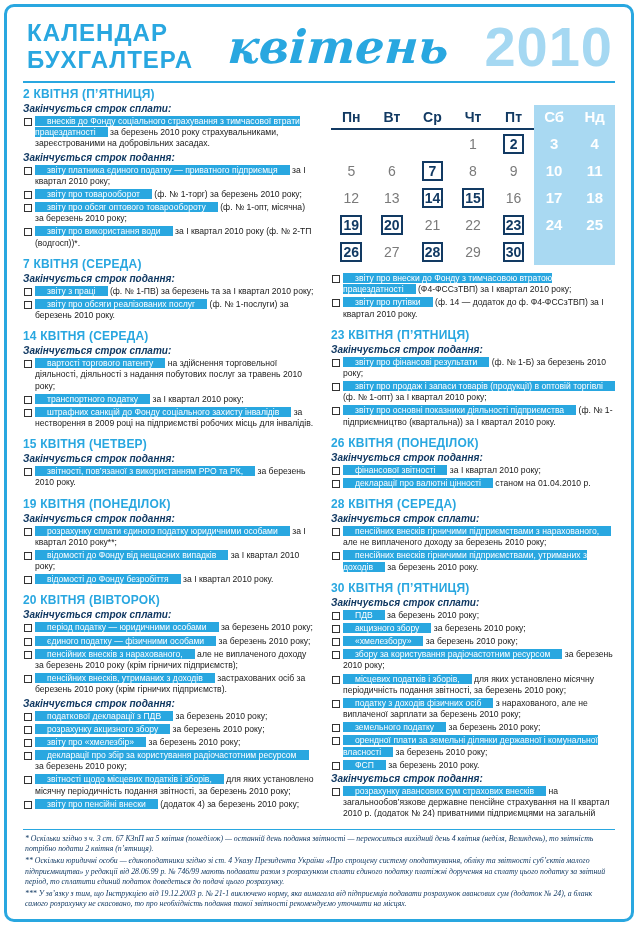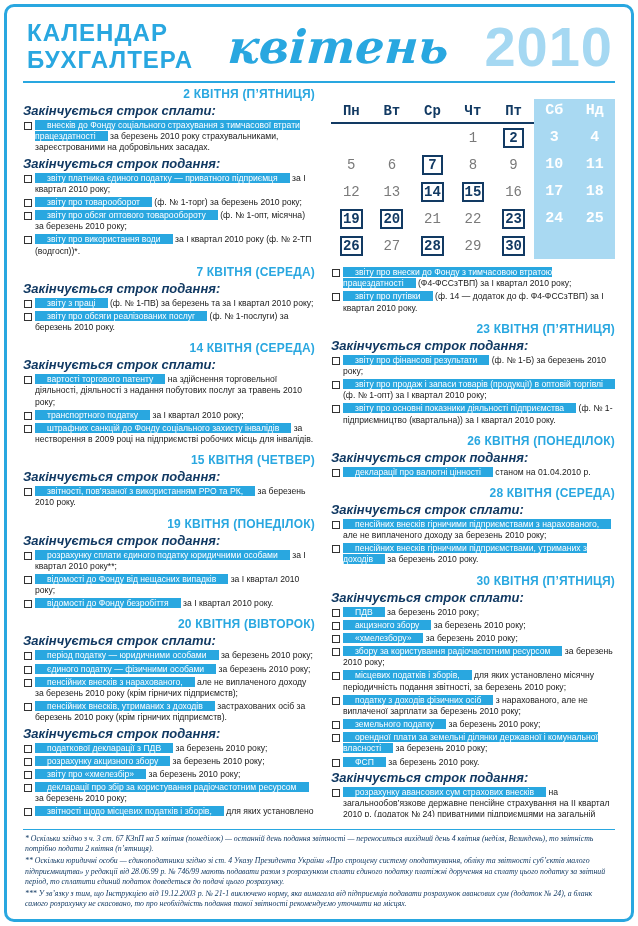--- a/index.html
+++ b/index.html
@@ -30,42 +30,42 @@
     color:var(--accent);font-family:"DejaVu Serif",serif;font-style:italic;font-weight:bold;
     font-size:46px;transform:skewX(-4deg);margin:0 8px;
   }
   .year{color:var(--yearlight);font-weight:bold;font-size:56px;letter-spacing:1px;line-height:1;}
   
   .bodyArea{display:flex;gap:16px;flex:1;overflow:hidden;padding-top:4px;}
   .col{overflow:hidden;}
   .col.left{flex:0 0 292px;}
   .col.right{flex:1;}
   
-  .cal{margin:12px 0 8px;font-family:Liberation Mono, monospace;}
+  .cal{margin:18px 0 8px;}
   .cal-grid{display:grid;grid-template-columns:repeat(7,1fr);}
   .cal-cell{
     height:27px;display:flex;align-items:center;justify-content:center;
     font-size:14px;color:#7a7a7a;
   }
   .cal-cell.wk{background:var(--lightblue);color:#fff;font-weight:bold;font-size:15px;}
   .cal-head{
     height:23px;font-weight:bold;font-size:14px;color:var(--navy);
     border-bottom:2px solid var(--navy);
   }
   .cal-head.wk{color:#fff;border-bottom:2px solid transparent;}
   .boxed{
     display:inline-flex;align-items:center;justify-content:center;
     min-width:21px;height:20px;padding:0 1px;
     border:2px solid var(--navy);color:var(--navy);
     font-weight:bold;font-size:14px;background:#fff;box-sizing:border-box;
   }
   
-  .date-head{color:var(--accent);font-weight:bold;font-size:12px;margin:8px 0 2px;letter-spacing:.2px;text-align:right;}
+  .date-head{color:var(--accent);font-weight:bold;font-size:12px;margin:8px 0 2px;letter-spacing:.2px;}
   .col > .date-head:first-child, #col-right-content > .date-head:first-child{margin-top:0;}
-  .group-label{font-size:13px;font-weight:bold;font-style:italic;color:var(--navy);margin:0 0 2px;}
+  .group-label{font-size:10px;font-weight:bold;font-style:italic;color:var(--navy);margin:0 0 2px;}
   .item{
     position:relative;padding-left:12px;font-size:8.6px;line-height:1.3;
     color:#1a1a1a;margin:2px 0;
   }
   .cb{
     position:absolute;left:1px;top:2px;width:6px;height:6px;
     border:1px solid #333;background:#fff;
   }
   .hl{background:var(--accent);color:#fff;padding:0 12px;}
   
@@ -202,20 +202,21 @@
       <div id="col-right-content">
           <div class="item"><span class="cb"></span><span class="hl">звіту про внески до Фонду з тимчасовою втратою працездатності</span> (Ф4-ФССзТВП) за I квартал 2010 року;</div>
           <div class="item"><span class="cb"></span><span class="hl">звіту про путівки</span> (ф. 14 — додаток до ф. Ф4-ФССзТВП) за I квартал 2010 року.</div>
           <div class="date-head">23 КВІТНЯ (П’ЯТНИЦЯ)</div>
           <div class="group-label">Закінчується строк подання:</div>
           <div class="item"><span class="cb"></span><span class="hl">звіту про фінансові результати</span> (ф. № 1-Б) за березень 2010 року;</div>
           <div class="item"><span class="cb"></span><span class="hl">звіту про продаж і запаси товарів (продукції) в оптовій торгівлі</span> (ф. № 1-опт) за I квартал 2010 року;</div>
           <div class="item"><span class="cb"></span><span class="hl">звіту про основні показники діяльності підприємства</span> (ф. № 1-підприємництво (квартальна)) за I квартал 2010 року.</div>
           <div class="date-head">26 КВІТНЯ (ПОНЕДІЛОК)</div>
           <div class="group-label">Закінчується строк подання:</div>
+          <div class="item"><span class="cb"></span><span class="hl">фінансової звітності</span> за I квартал 2010 року;</div>
           <div class="item"><span class="cb"></span><span class="hl">декларації про валютні цінності</span> станом на 01.04.2010 р.</div>
           <div class="date-head">28 КВІТНЯ (СЕРЕДА)</div>
           <div class="group-label">Закінчується строк сплати:</div>
           <div class="item"><span class="cb"></span><span class="hl">пенсійних внесків гірничими підприємствами з нарахованого,</span> але не виплаченого доходу за березень 2010 року;</div>
           <div class="item"><span class="cb"></span><span class="hl">пенсійних внесків гірничими підприємствами, утриманих з доходів</span> за березень 2010 року.</div>
           <div class="date-head">30 КВІТНЯ (П’ЯТНИЦЯ)</div>
           <div class="group-label">Закінчується строк сплати:</div>
           <div class="item"><span class="cb"></span><span class="hl">ПДВ</span> за березень 2010 року;</div>
           <div class="item"><span class="cb"></span><span class="hl">акцизного збору</span> за березень 2010 року;</div>
           <div class="item"><span class="cb"></span><span class="hl">«хмелезбору»</span> за березень 2010 року;</div>

